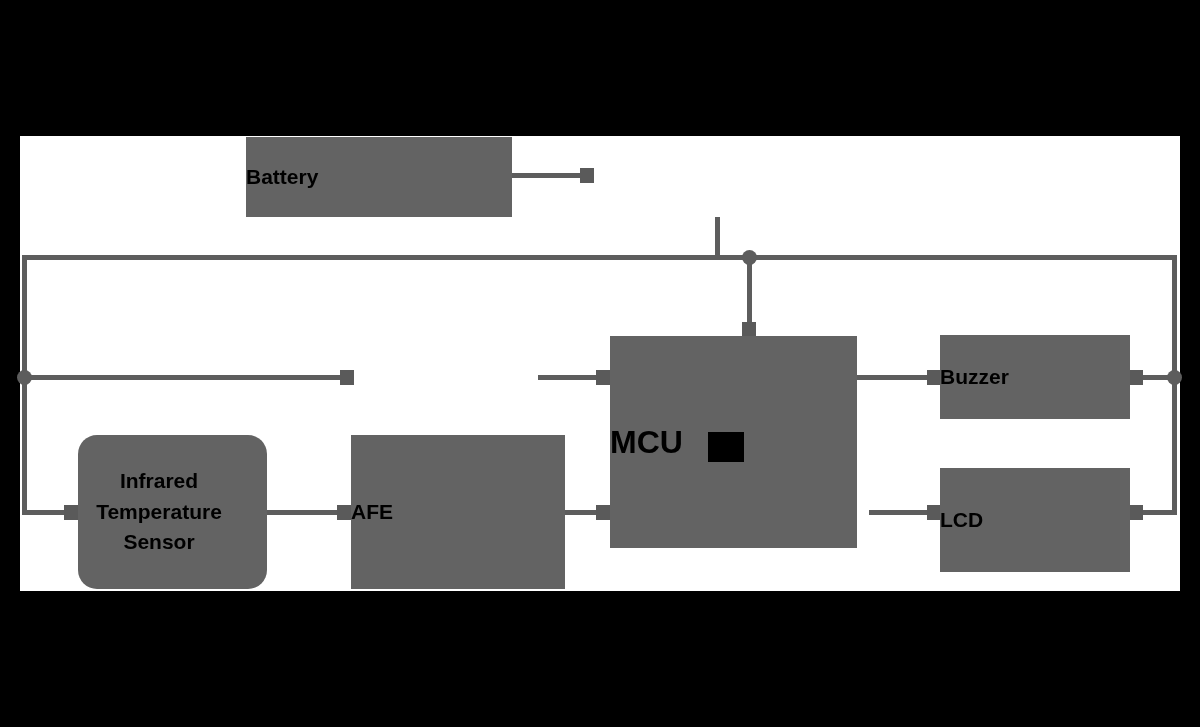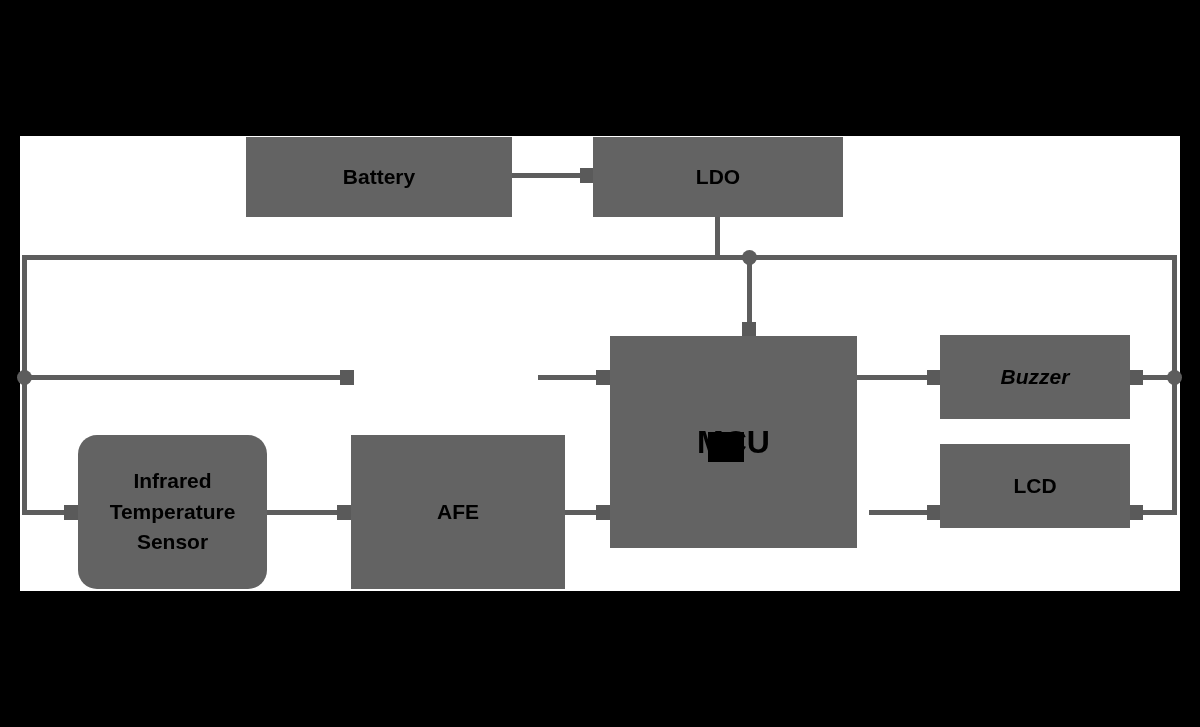--- a/index.html
+++ b/index.html
@@ -16,39 +16,39 @@
     left: 20px; top: 136px;
     width: 1160px; height: 455px;
     background: #ffffff;
   }
   .block {
     position: absolute;
     background: #636363;
     color: #000000;
     display: flex;
     align-items: center;
-    justify-content: center;
+    justify-content: flex-start;
     text-align: center;
     font-weight: bold;
     font-size: 21px;
     line-height: 1.45;
   }
   .wire { position: absolute; background: #5d5d5d; }
   .port { position: absolute; width: 14px; height: 15px; background: #5a5a5a; }
   .dot  { position: absolute; width: 15px; height: 15px; border-radius: 50%; background: #5d5d5d; }
 
   
   #b-battery { left: 246px; top: 137px; width: 266px; height: 80px; }
   #b-ldo     { left: 593px; top: 137px; width: 250px; height: 80px; }
   #b-keys    { left: 354px; top: 335px; width: 184px; height: 84px; }
   #b-mcu     { left: 610px; top: 336px; width: 247px; height: 212px; font-size: 32px; }
-  #b-buzzer  { left: 940px; top: 335px; width: 190px; height: 84px; font-style: italic; }
+  #b-buzzer  { left: 940px; top: 335px; width: 190px; height: 84px; }
   #b-sensor  { left: 78px;  top: 435px; width: 189px; height: 154px; border-radius: 19px; }
   #b-afe     { left: 351px; top: 435px; width: 214px; height: 154px; }
-  #b-lcd     { left: 940px; top: 444px; width: 190px; height: 84px; }
+  #b-lcd     { left: 940px; top: 468px; width: 190px; height: 104px; }
   #b-sensor .lbl { display: inline-block; width: 162px; }
   .mcu-redaction {
     position: absolute;
     left: calc(50% - 26px);
     top: 96px;
     width: 36px; height: 30px;
     background: #000000;
   }
 
   
@@ -125,23 +125,20 @@
   <div class="port" id="p-lcd-left"></div>
   <div class="port" id="p-lcd-right"></div>
 
   <div class="dot" id="d-bus-junction"></div>
   <div class="dot" id="d-left-junction"></div>
   <div class="dot" id="d-right-junction"></div>
 
   <div class="block" id="b-battery">
     <span class="lbl">Battery</span>
   </div>
-  <div class="block" id="b-ldo">
-    <span class="lbl">LDO</span>
-  </div>
   <div class="block" id="b-mcu">
     <span class="lbl">MCU</span>
     <span class="mcu-redaction"></span>
   </div>
   <div class="block" id="b-buzzer">
     <span class="lbl">Buzzer</span>
   </div>
   <div class="block" id="b-sensor">
     <span class="lbl">Infrared Temperature Sensor</span>
   </div>

